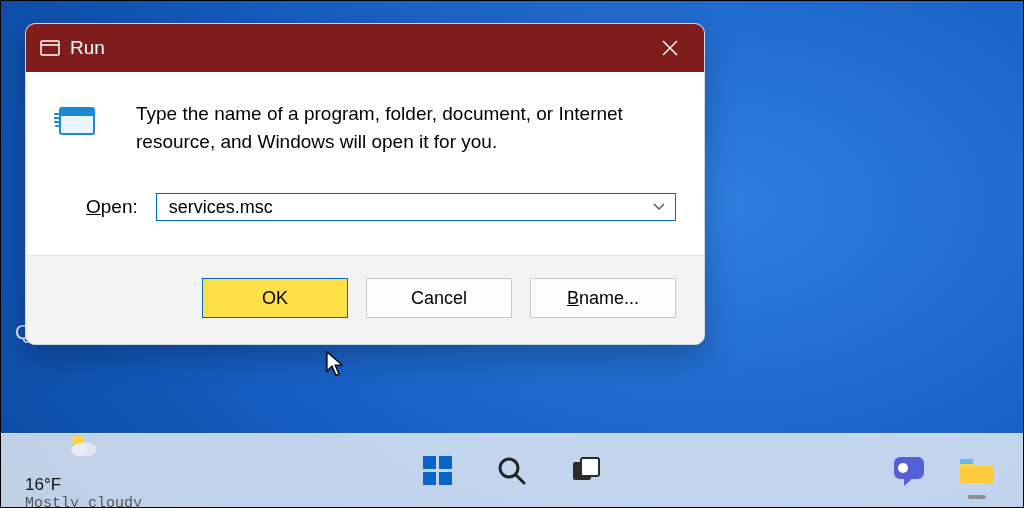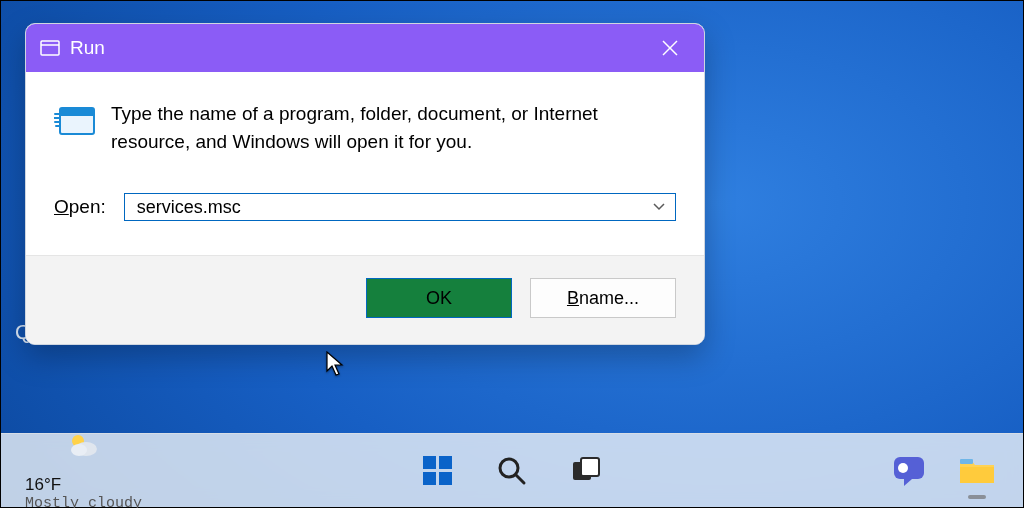--- a/index.html
+++ b/index.html
@@ -9,47 +9,47 @@
       background:#0a5ec4; 
       background:radial-gradient(ellipse 1100px 700px at 70% 40%, #2f7fe0 0%, #175fc4 45%, #0d4ba3 75%, #0a3d8a 100%);
       border:1px solid #000;
     }
     .q-letter { position:absolute; left:14px; top:319px; color:#d9e6f5; font-size:21px; }
 
     
     .run-dialog { position:absolute; left:24px; top:22px; width:680px; background:#fff;
       border:1px solid #cfd6e0; border-radius:10px; overflow:hidden;
       box-shadow:0 12px 30px rgba(0,0,0,.25); }
-    .titlebar { height:48px; background:#8b5cf6; display:flex; align-items:center; padding:0 10px; }
+    .titlebar { height:48px; background:#7f1d1d; display:flex; align-items:center; padding:0 10px; }
     .titlebar .app-icon { width:20px; height:16px; margin:0 10px 0 4px; position:relative; }
     .app-icon svg { display:block; }
     .title-text { color:#fff; font-size:19px; font-weight:400; }
     .close-btn { margin-left:auto; width:48px; height:48px; display:flex; align-items:center; justify-content:center; cursor:pointer; }
     .close-btn svg { stroke:#fff; stroke-width:1.5; }
 
     .body-area { background:#fff; padding:28px 28px 34px 28px; }
-    .info-row { display:flex; gap:13px; }
+    .info-row { display:flex; gap:38px; }
     .run-big-icon { width:44px; flex:0 0 44px; margin-top:4px; }
     .desc-text { font-size:19px; line-height:1.45; color:#000; }
 
-    .open-row { display:flex; align-items:center; gap:18px; margin-top:38px; }
+    .open-row { display:flex; align-items:center; gap:18px; margin-top:38px;margin-left:32px; }
     .open-label { font-size:19px; color:#000; }
     .open-label .ul { text-decoration:underline; }
     .combo { flex:1; position:relative; }
     .combo input {
       width:100%; height:28px; padding:4px 36px 4px 12px;
       border:1px solid #0067c0; outline:1px solid #0067c0; outline-offset:-1px;
       font-size:18px; color:#000; background:#fff;
     }
     .combo .caret { position:absolute; right:10px; top:50%; transform:translateY(-50%); pointer-events:none; }
 
     .button-area { background:#f3f3f3; padding:22px 28px 26px; display:flex; justify-content:flex-end; gap:18px; border-top:1px solid #e5e5e5; }
     .btn { width:146px; height:40px; border:1px solid #c9c9c9; background:#fdfdfd; font-size:18px; color:#000;
       display:flex; align-items:center; justify-content:center; cursor:pointer; }
-    .btn.ok { background:#15803d; border:1px solid #0067c0; outline:1px solid #0067c0; outline-offset:-1px; }
+    .btn.ok { background:#fde047; border:1px solid #0067c0; outline:1px solid #0067c0; outline-offset:-1px; }
     .ul { text-decoration:underline; }
 
     .cursor-arrow { position:absolute; left:325px; top:350px; pointer-events:none; }
     .cursor-arrow svg { filter:drop-shadow(0 1px 1px rgba(0,0,0,.4)); }
 
     
     .taskbar { position:absolute; left:0; bottom:0; width:100%; height:74px; background:#eef2f7cc;
       backdrop-filter:blur(8px); display:flex; align-items:center; padding:0 24px; border-top:1px solid #d6dde6; }
     .weather { display:flex; align-items:center; gap:14px;flex-direction:column; }
     .weather-icon { width:32px; height:32px; }
@@ -106,20 +106,21 @@
             <svg width="14" height="10" viewBox="0 0 14 10">
                 <path d="M2 2 L7 7 L12 2" fill="none" stroke="#5a5a5a" stroke-width="1.5"></path>
               </svg>
           </span>
         </div>
       </div>
     </div>
 
     <div class="button-area">
       <div class="btn ok">OK</div>
+      <div class="btn">Cancel</div>
       <div class="btn">
         <span class="ul">B</span>
           <span>name...</span>
       </div>
     </div>
   </div>
 
   <div class="cursor-arrow">
     <svg width="22" height="28" viewBox="0 0 22 28">
       <path d="M1 1 L1 20 L6 15 L10 24 L13 23 L9 14 L16 14 Z" fill="#fff" stroke="#000" stroke-width="1.2"></path>

